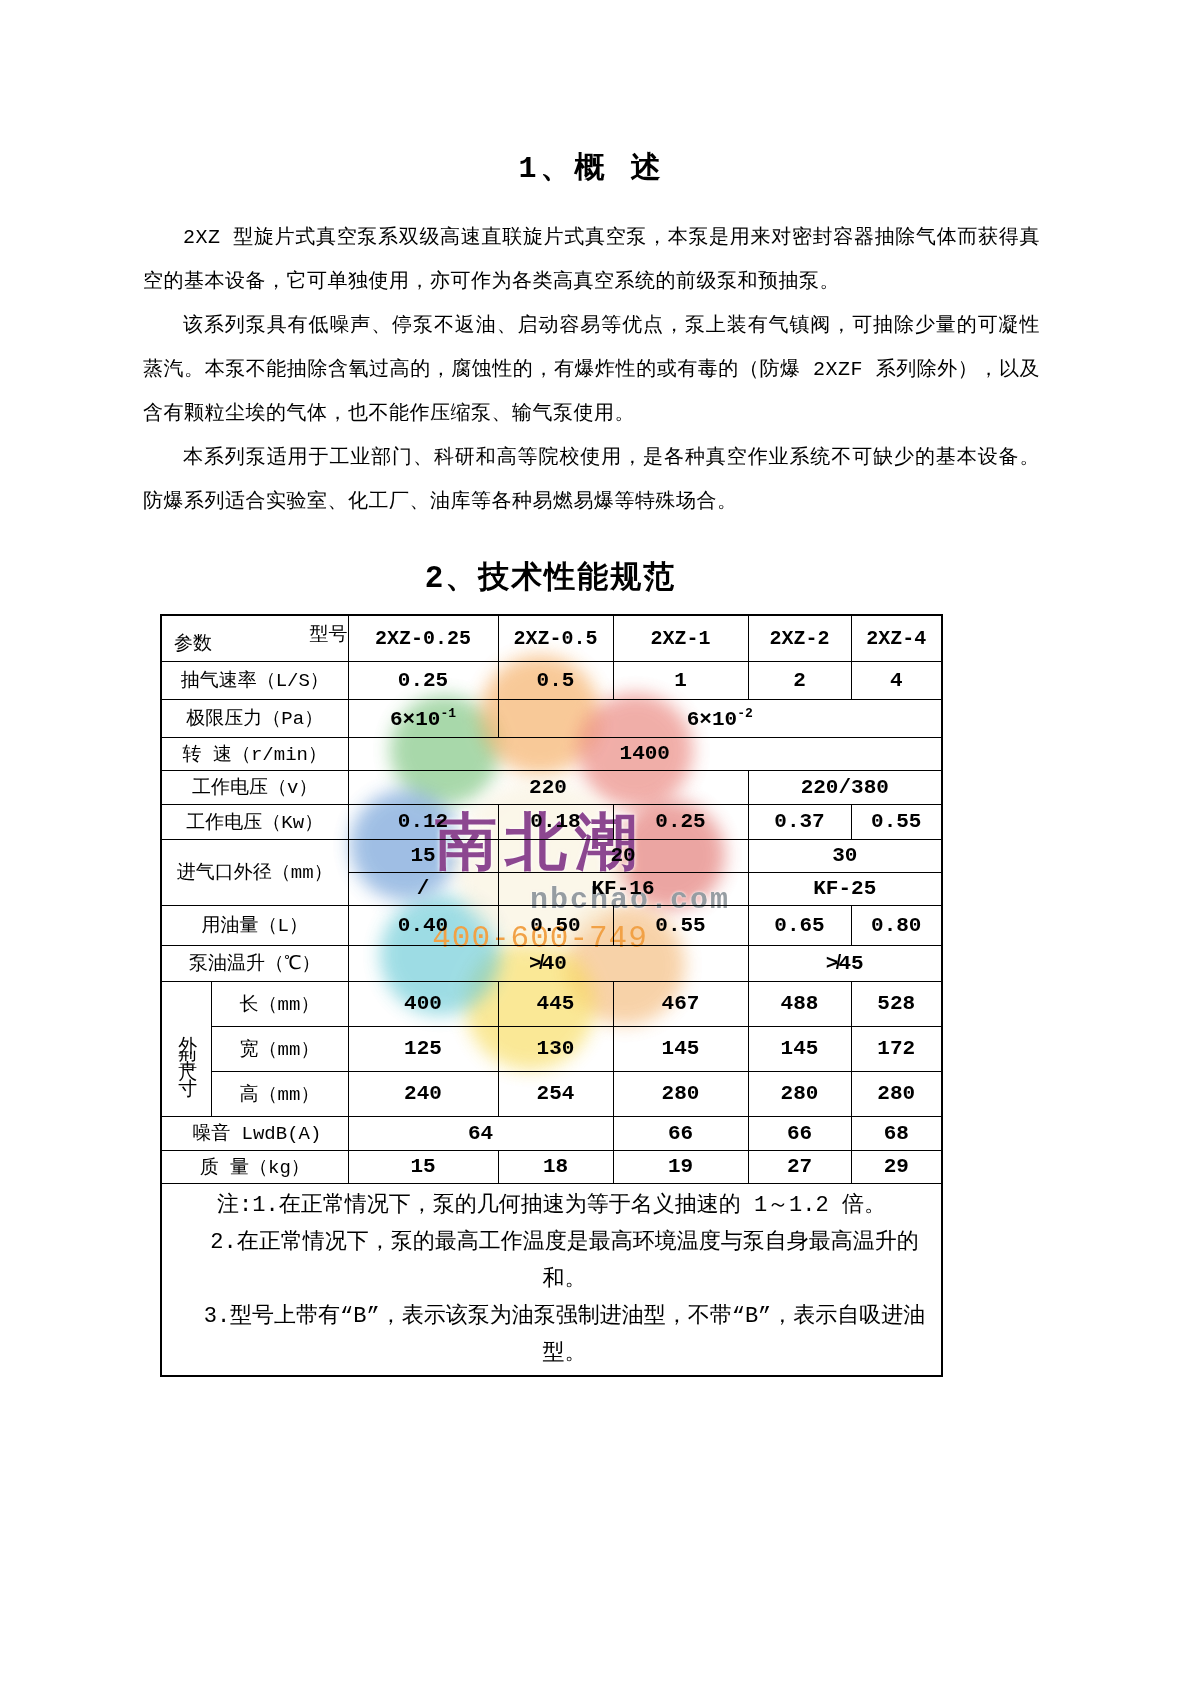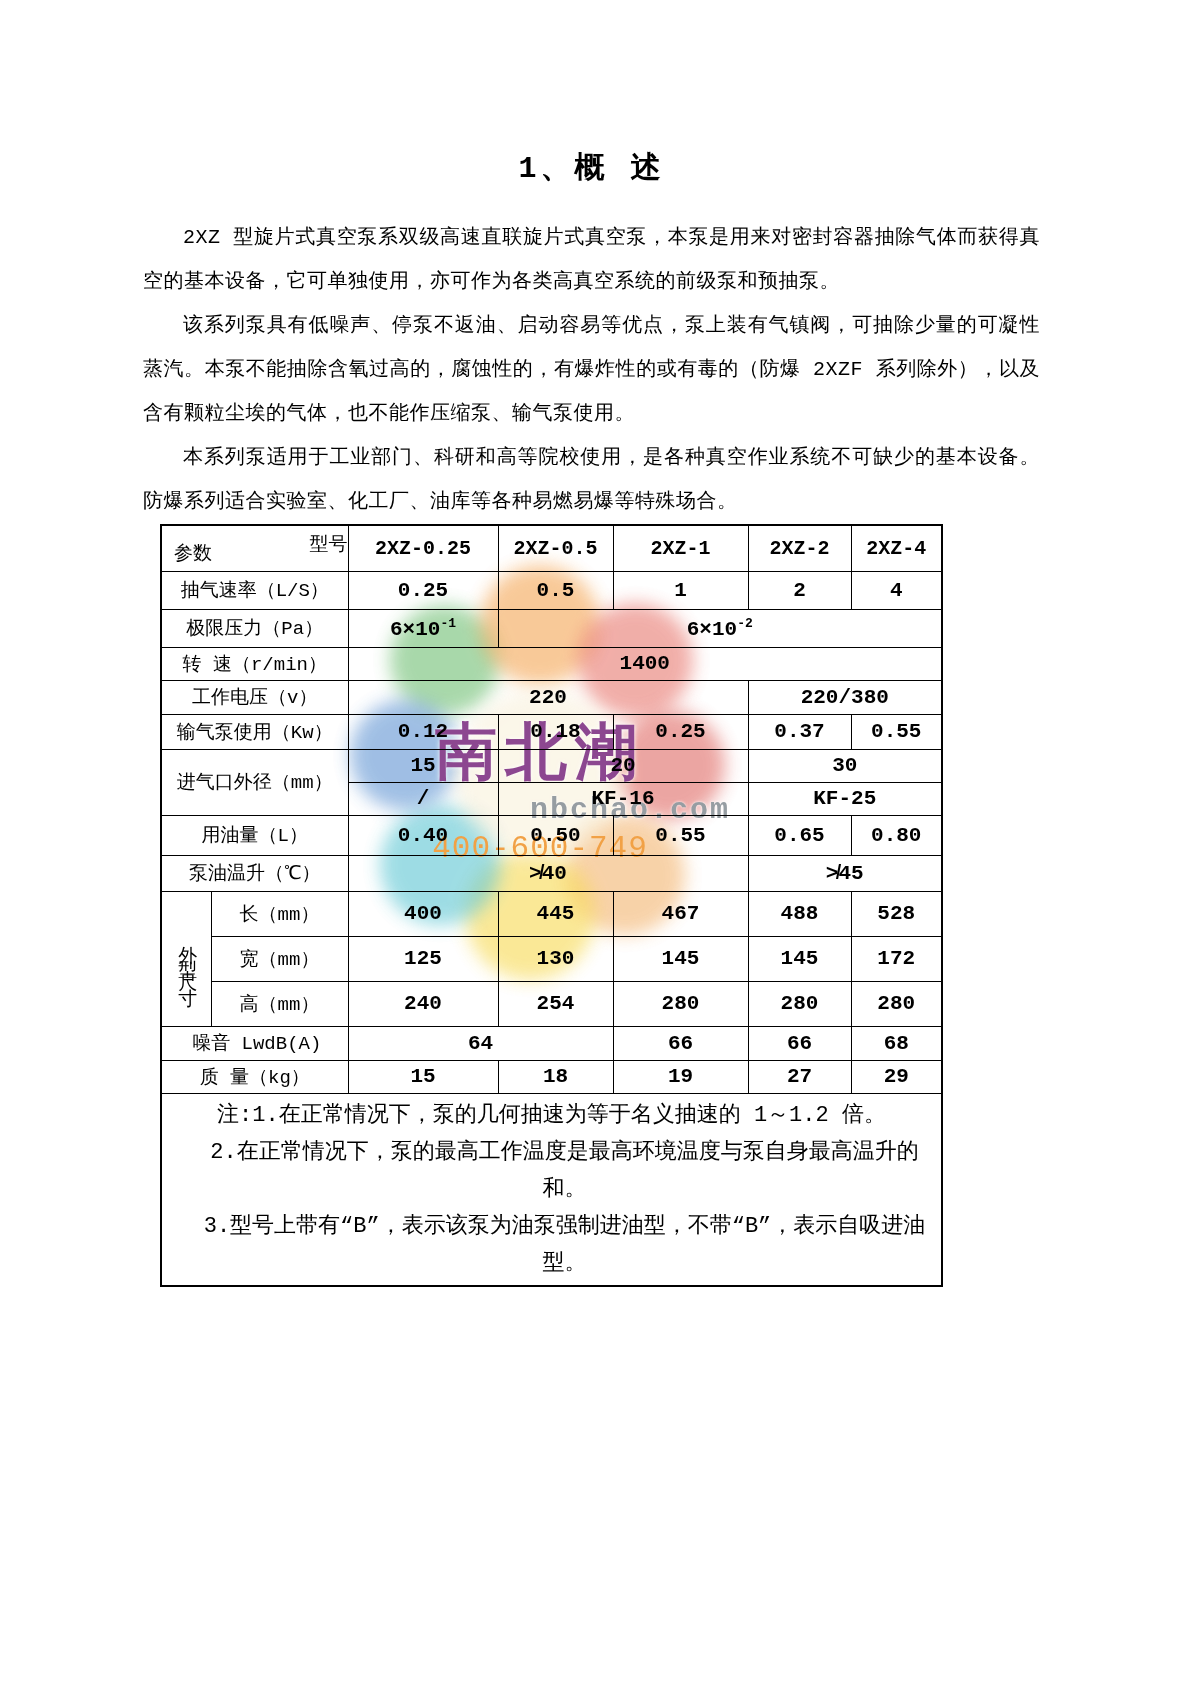--- a/index.html
+++ b/index.html
@@ -80,20 +80,21 @@
 
 <div class="page">
   <div class="content">
 
     <h1 class="sec-title1">1、概 述</h1>
 
     <p class="body-text">2XZ 型旋片式真空泵系双级高速直联旋片式真空泵，本泵是用来对密封容器抽除气体而获得真空的基本设备，它可单独使用，亦可作为各类高真空系统的前级泵和预抽泵。</p>
     <p class="body-text">该系列泵具有低噪声、停泵不返油、启动容易等优点，泵上装有气镇阀，可抽除少量的可凝性蒸汽。本泵不能抽除含氧过高的，腐蚀性的，有爆炸性的或有毒的（防爆 2XZF 系列除外），以及含有颗粒尘埃的气体，也不能作压缩泵、输气泵使用。</p>
     <p class="body-text">本系列泵适用于工业部门、科研和高等院校使用，是各种真空作业系统不可缺少的基本设备。防爆系列适合实验室、化工厂、油库等各种易燃易爆等特殊场合。</p>
 
+    <h2 class="sec-title2">2、技术性能规范</h2>
 
     <div class="table-wrap">
 
       <div class="watermark">
         <div class="blob b1"></div>
         <div class="blob b2"></div>
         <div class="blob b3"></div>
         <div class="blob b4"></div>
         <div class="blob b5"></div>
         <div class="blob b6"></div>
@@ -151,21 +152,21 @@
           <td class="val" colspan="5">1400</td>
         </tr>
 
         <tr style="height:34px">
           <td colspan="2" class="label">工作电压（v）</td>
           <td class="val" colspan="3">220</td>
           <td class="val" colspan="2">220/380</td>
         </tr>
 
         <tr style="height:35px">
-          <td colspan="2" class="label">输气泵使用（Kw）</td>
+          <td colspan="2" class="label">工作电压（Kw）</td>
           <td class="val">0.12</td>
           <td class="val">0.18</td>
           <td class="val">0.25</td>
           <td class="val">0.37</td>
           <td class="val">0.55</td>
         </tr>
 
         <tr style="height:33px">
           <td colspan="2" rowspan="2" class="label">进气口外径（mm）</td>
           <td class="val">15</td>

